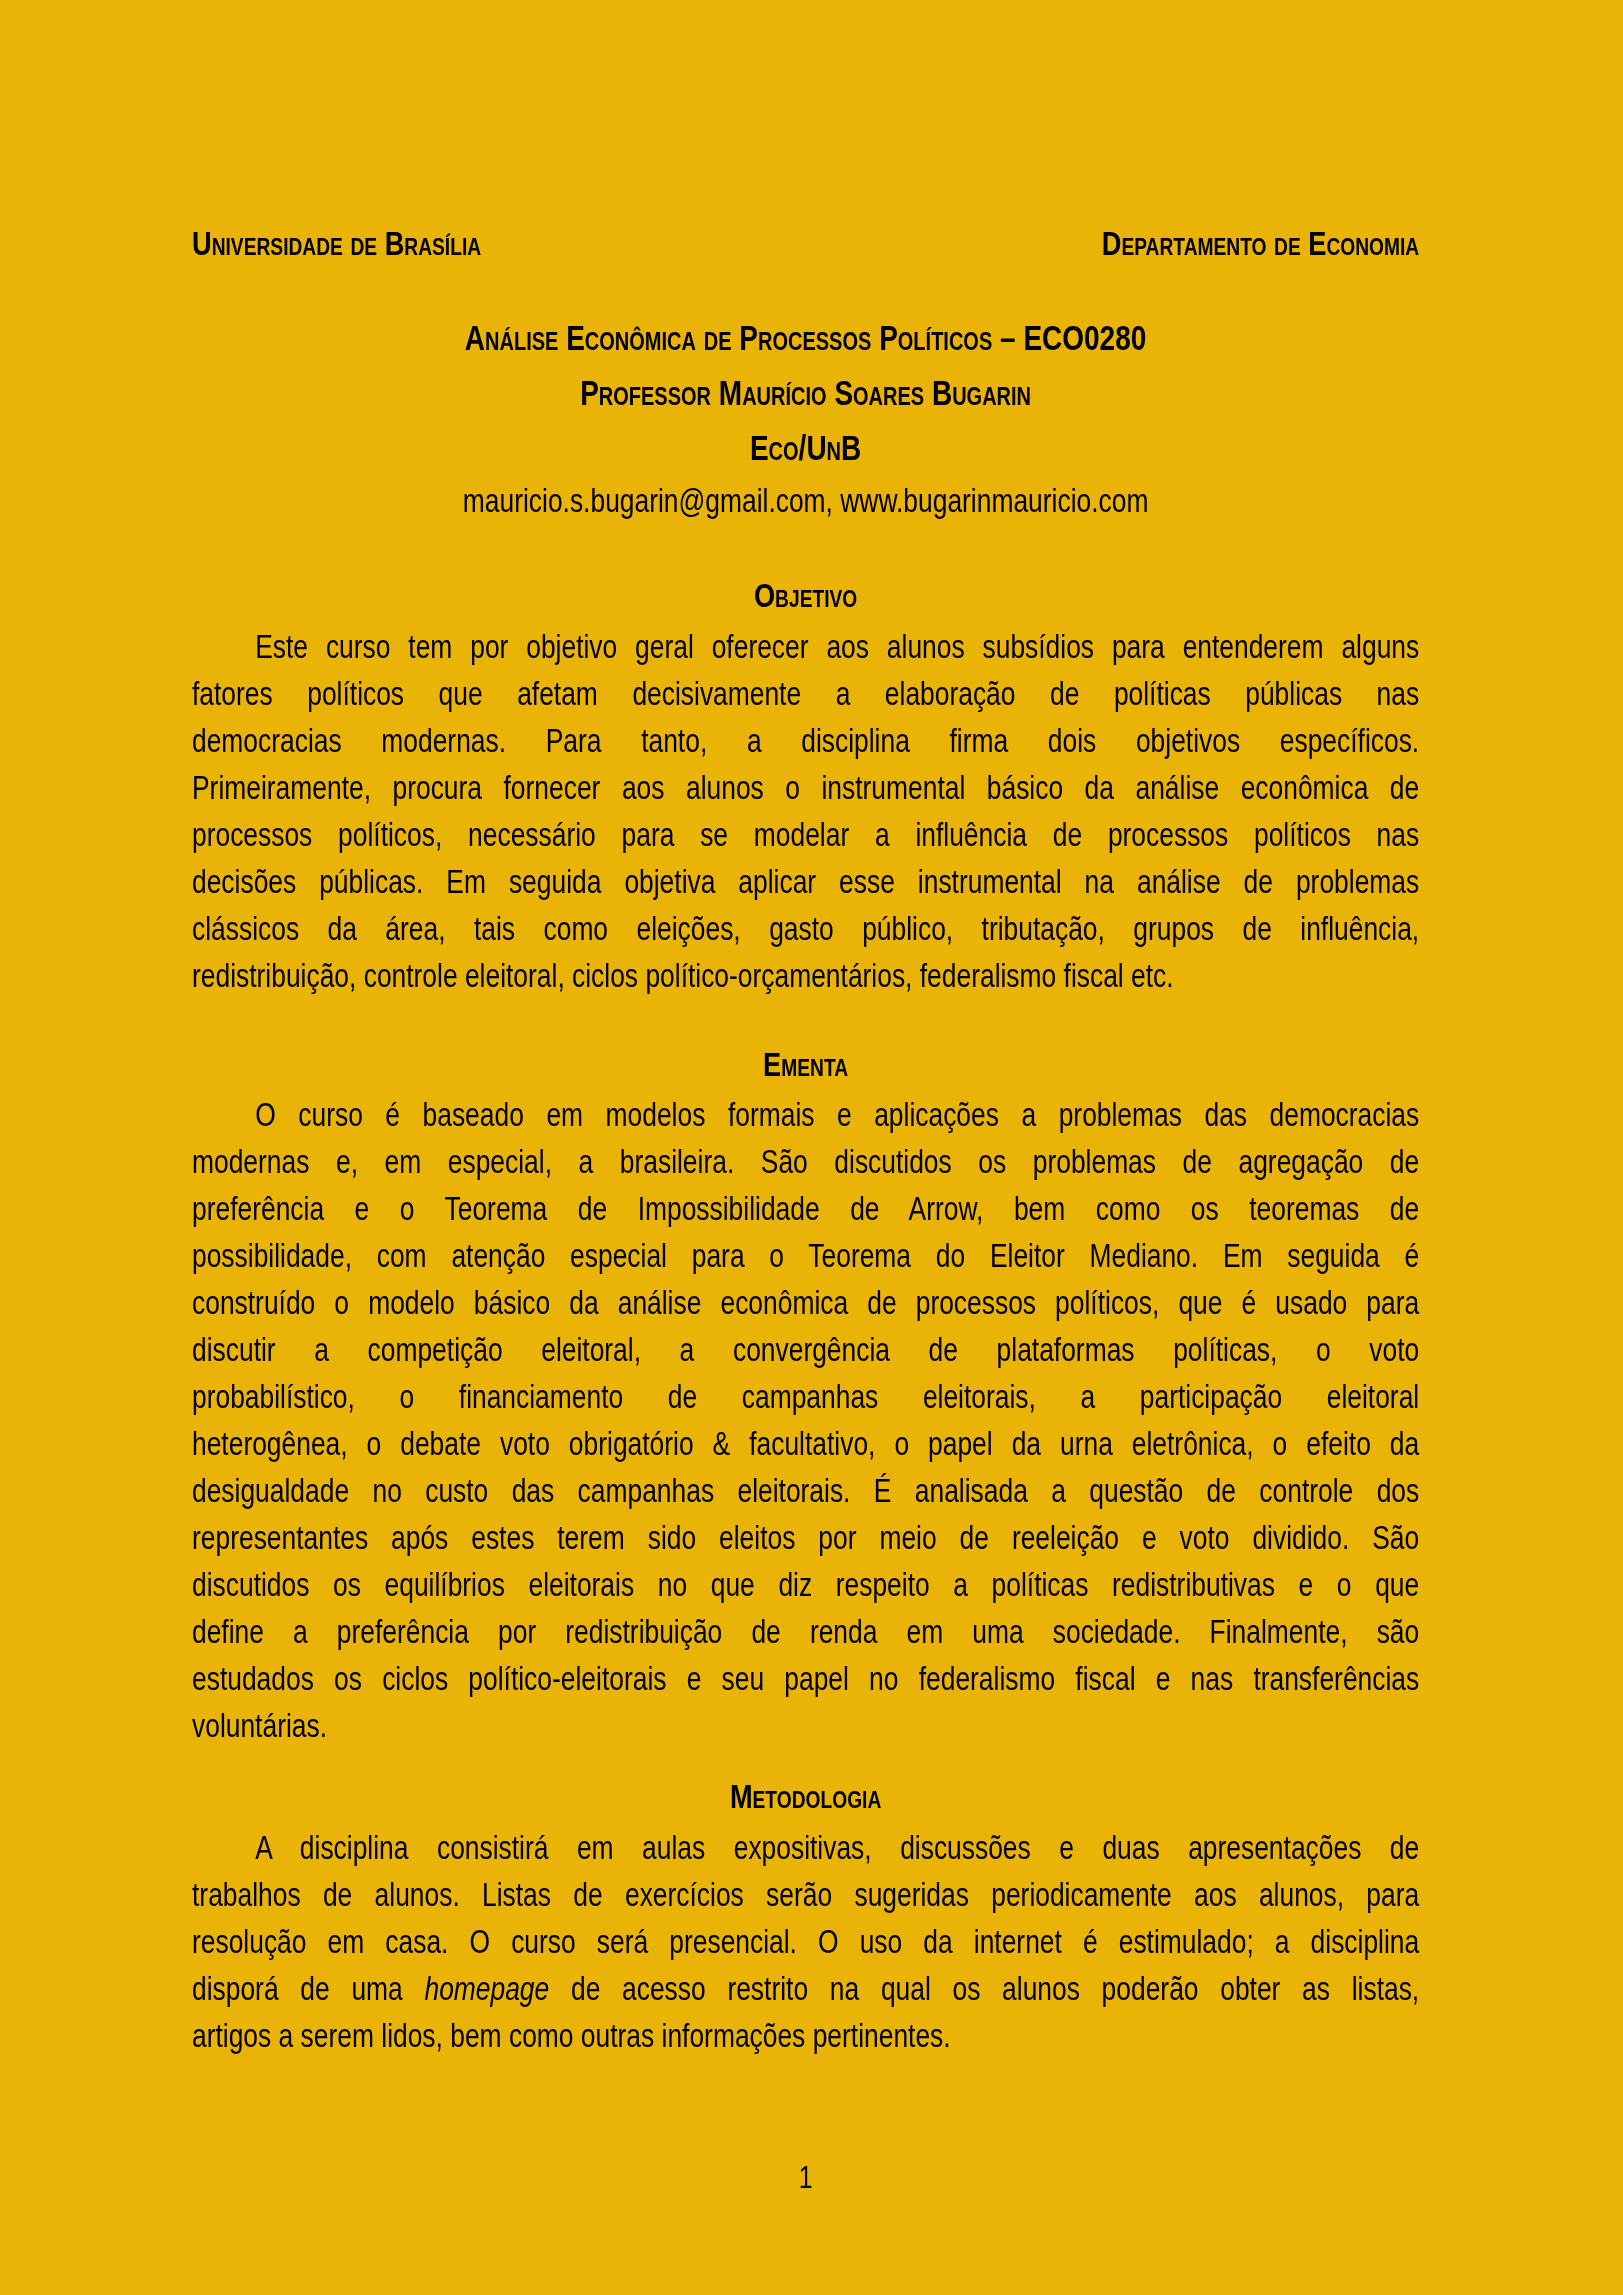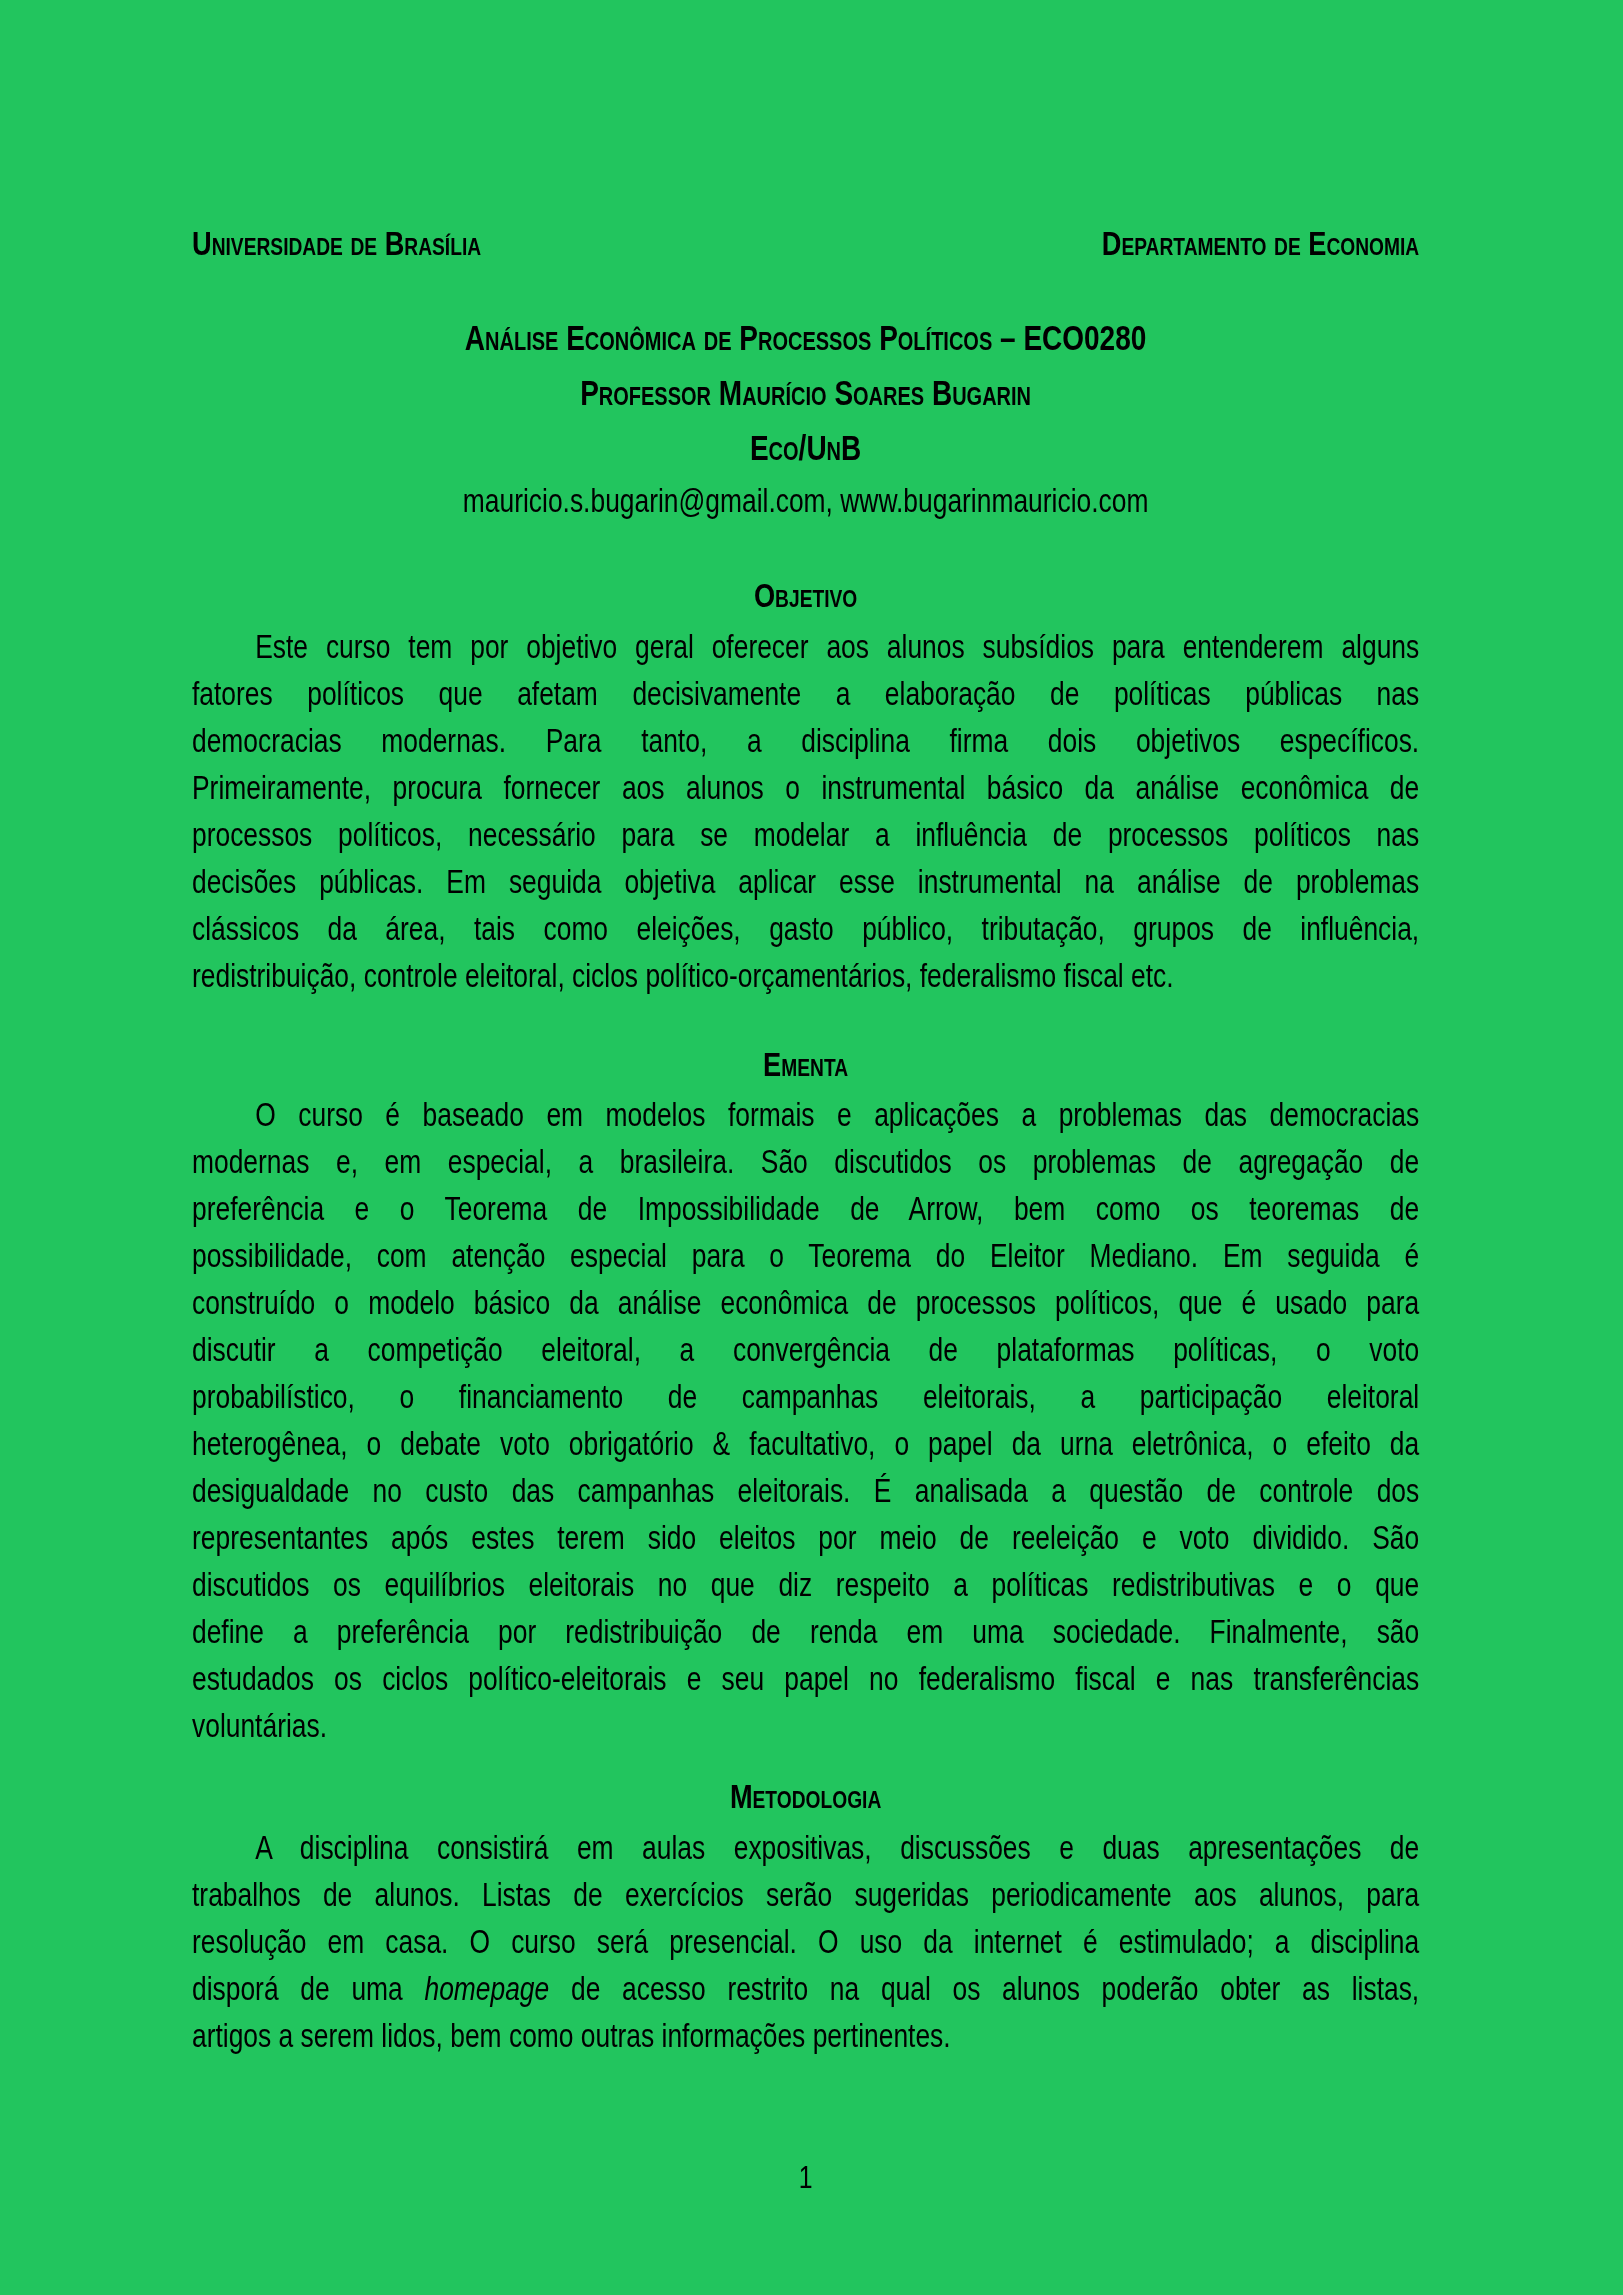--- a/index.html
+++ b/index.html
@@ -4,21 +4,21 @@
 <style>
   html, body {
     margin: 0;
     padding: 0;
     background: #ffffff;
   }
   .page {
     position: relative;
     width: 1623px;
     height: 2295px;
-    background: #22c55e;
+    background: #eab308;
     color: #000000;
     font-family: "Liberation Sans", sans-serif;
     overflow: hidden;
   }
   
   .column {
     position: absolute;
     left: 192px;
     top: 0;
     width: 1534px;

